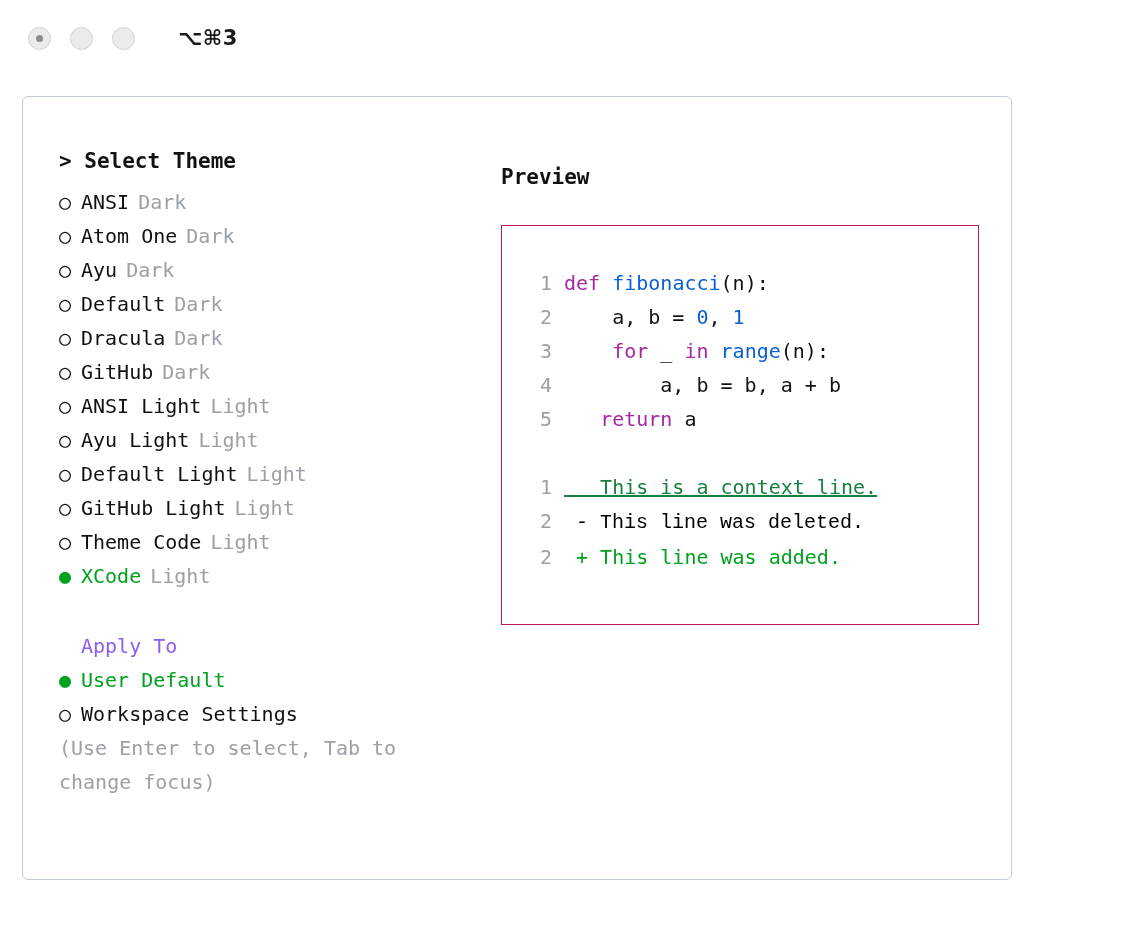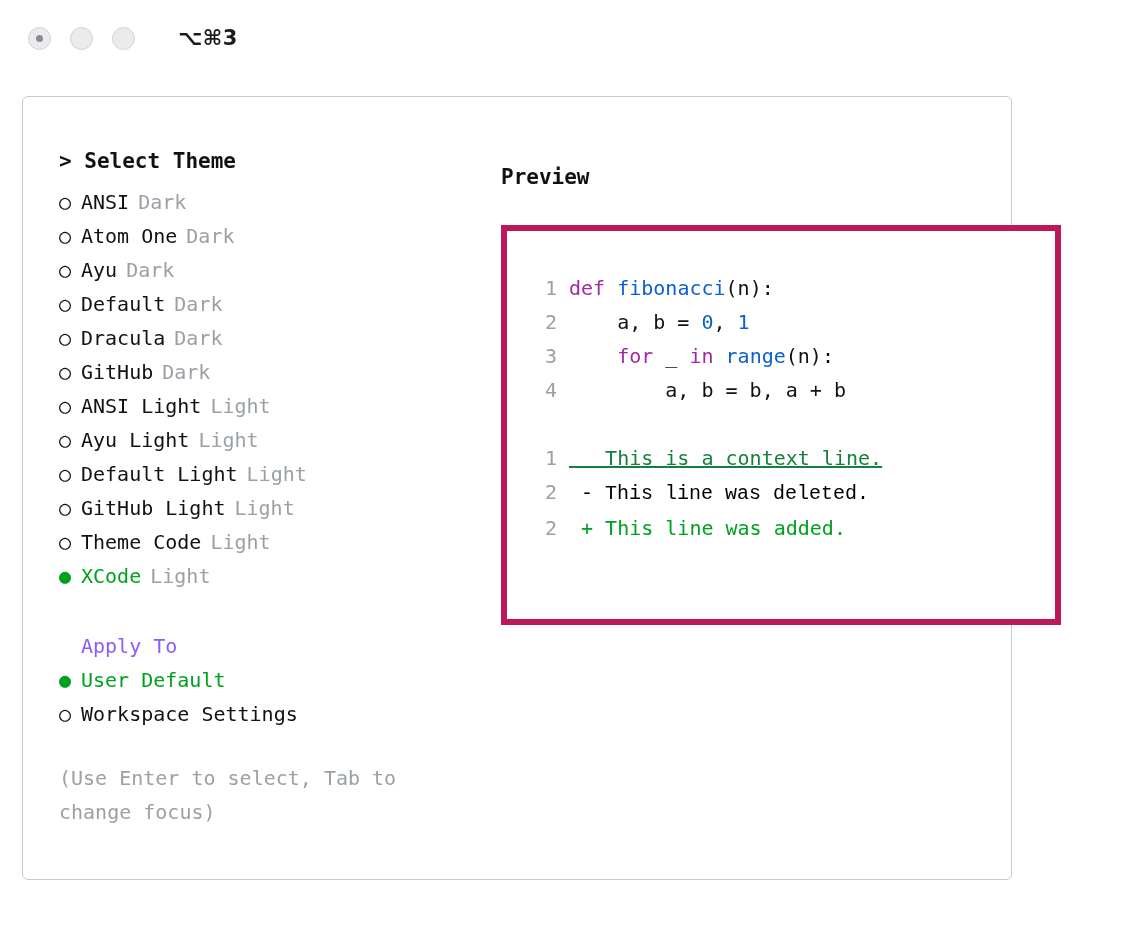--- a/index.html
+++ b/index.html
@@ -118,37 +118,36 @@
     height: 36px;
   }
   .apply-heading {
     font-size: 20px;
     line-height: 34px;
     color: #8b5cf6;
     padding-left: 22px;
     white-space: pre;
   }
   .hint {
-    margin-top: 30px;
     font-size: 20px;
     line-height: 34px;
     color: #9aa0a6;
     width: 420px;
     white-space: pre-wrap;
   }
   .preview-title {
     font-size: 21px;
     font-weight: 700;
     color: #111114;
     margin-bottom: 36px;
     white-space: pre;
   }
   .preview-box {
-    border: 6px solid #be185d;
-    width: 560px;
+    border: 1px solid #be185d;
+    width: 478px;
     height: 400px;
     box-sizing: border-box;
     padding: 40px 0 0 18px;
     background: #ffffff;
   }
   .code-line {
     font-size: 20px;
     line-height: 34px;
     white-space: pre;
   }
@@ -211,20 +210,21 @@
     </div>
 
     <div class="right-col">
       <div class="preview-title">Preview</div>
       <div class="preview-box">
         <div id="code-lines">
             <div class="code-line"><span class="ln">1</span><span class="kw">def </span><span class="fn">fibonacci</span><span class="plain">(n):</span></div>
             <div class="code-line"><span class="ln">2</span><span class="plain">    a, b = </span><span class="num">0</span><span class="plain">, </span><span class="num">1</span></div>
             <div class="code-line"><span class="ln">3</span><span class="plain">    </span><span class="kw">for</span><span class="plain"> _ </span><span class="kw">in</span><span class="plain"> </span><span class="fn">range</span><span class="plain">(n):</span></div>
             <div class="code-line"><span class="ln">4</span><span class="plain">        a, b = b, a + b</span></div>
+            <div class="code-line"><span class="ln">5</span><span class="plain">   </span><span class="kw">return</span><span class="plain"> a</span></div>
           </div>
         <div class="spacer-line"></div>
         <div id="diff-lines">
             <div class="code-line"><span class="ln">1</span><span class="ctx">   This is a context line.</span></div>
             <div class="code-line"><span class="ln">2</span><span class="del"> - This line was deleted.</span></div>
             <div class="code-line"><span class="ln">2</span><span class="add"> + This line was added.</span></div>
           </div>
       </div>
     </div>
 

